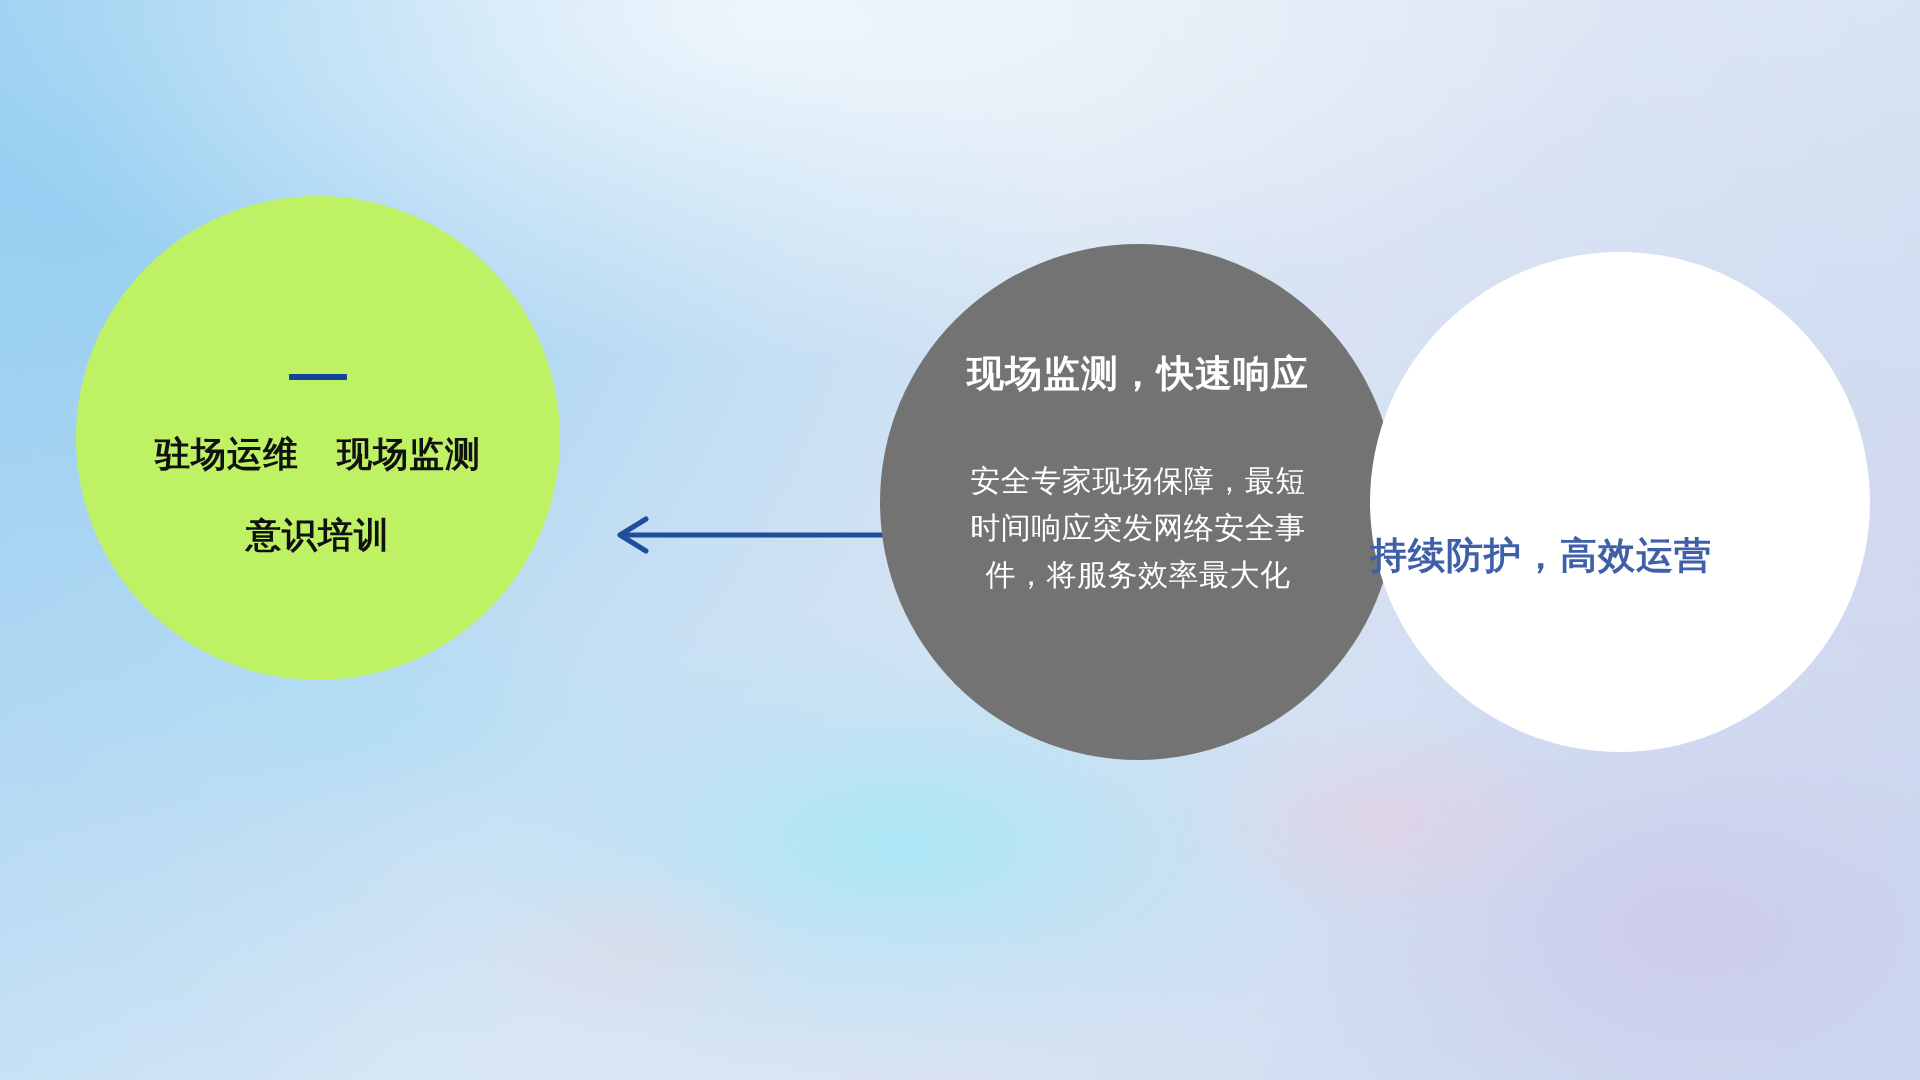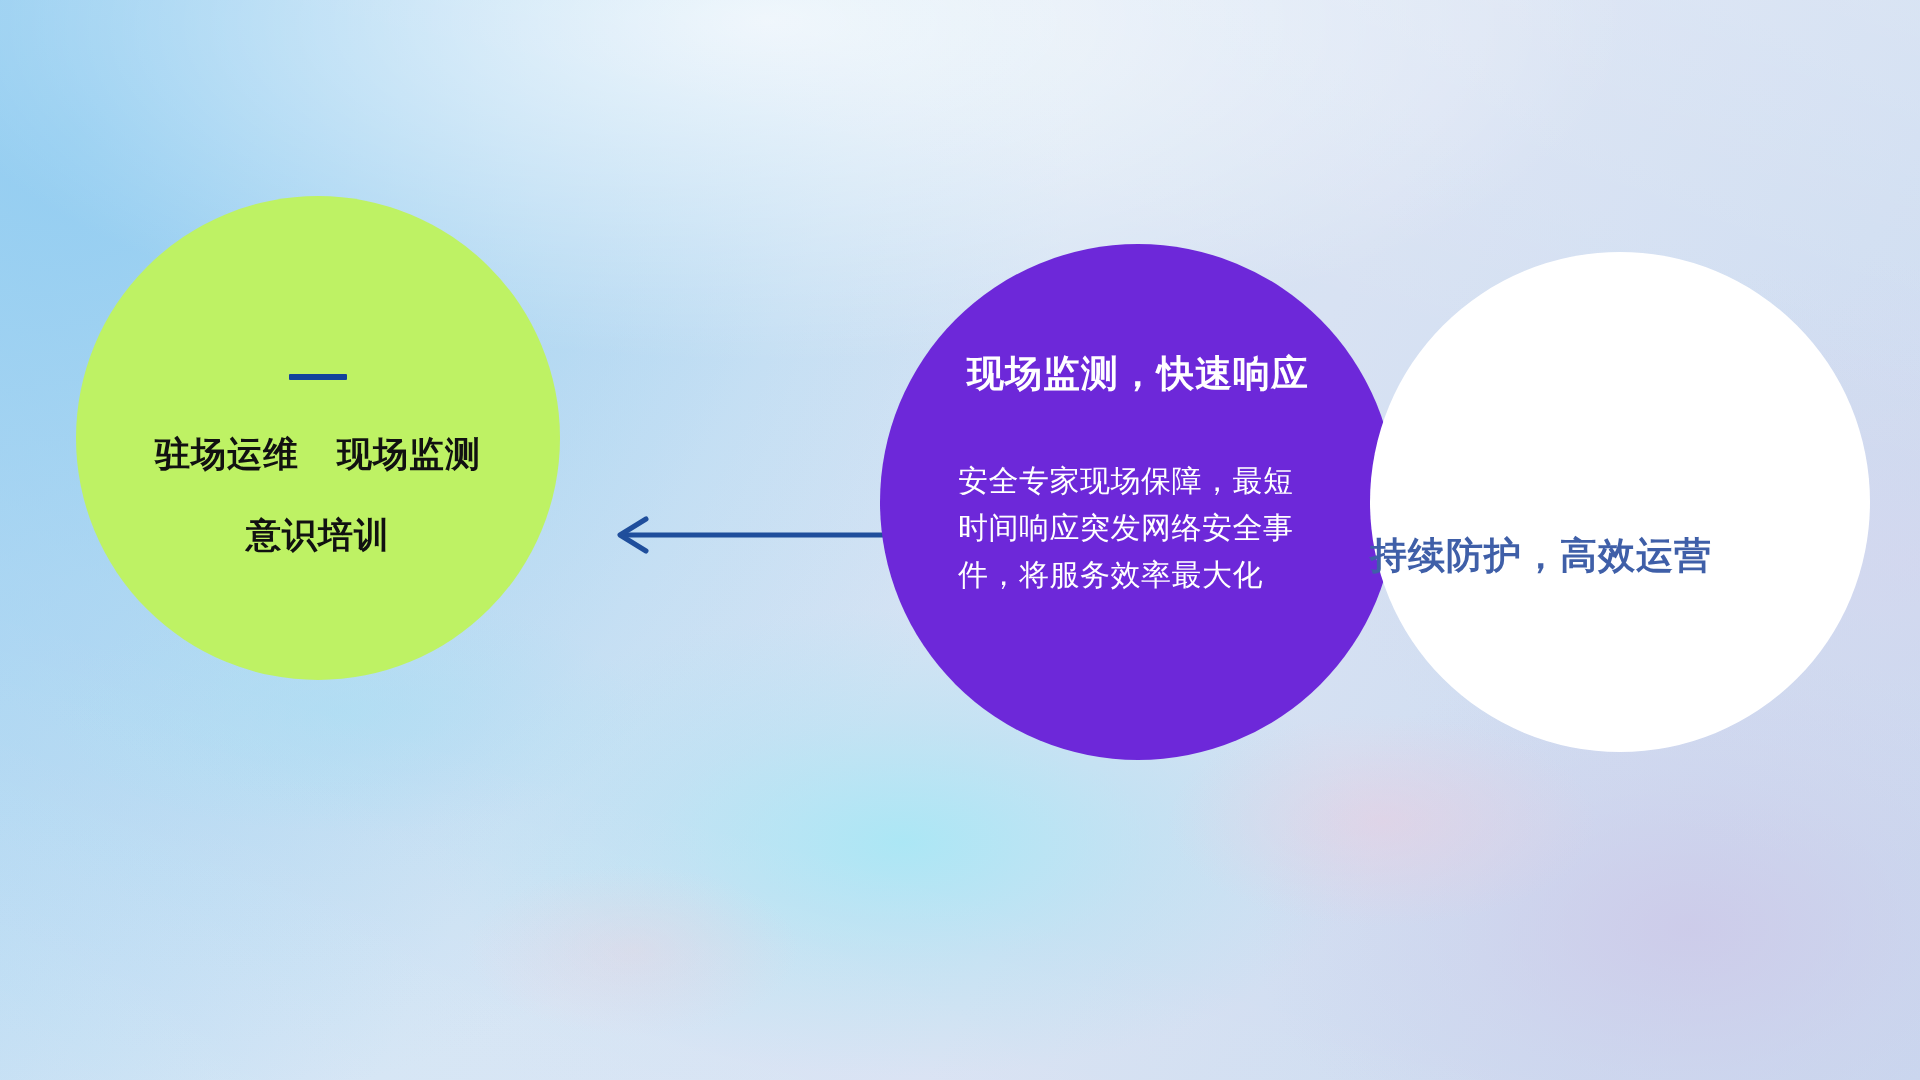--- a/index.html
+++ b/index.html
@@ -101,21 +101,21 @@
     height: 484px;
     background: #bef264;
     z-index: 4;
   }
 
   #circle-blue {
     left: 880px;
     top: 244px;
     width: 516px;
     height: 516px;
-    background: #6d28d9;
+    background: #737373;
     z-index: 5;
   }
 
   #circle-right {
     left: 1370px;
     top: 252px;
     width: 500px;
     height: 500px;
     background: #ffffff;
     z-index: 6;
@@ -178,21 +178,21 @@
     white-space: nowrap;
     letter-spacing: 1px;
     line-height: 1.1;
   }
   #blue-body {
     margin-top: 62px;
     width: 360px;
     font-size: 30px;
     color: #ffffff;
     line-height: 1.58;
-    text-align: left;
+    text-align: center;
     letter-spacing: 0.5px;
   }
 
   
   #right-content {
     position: absolute;
     left: 0;
     top: 0;
     width: 100%;
     height: 100%;

